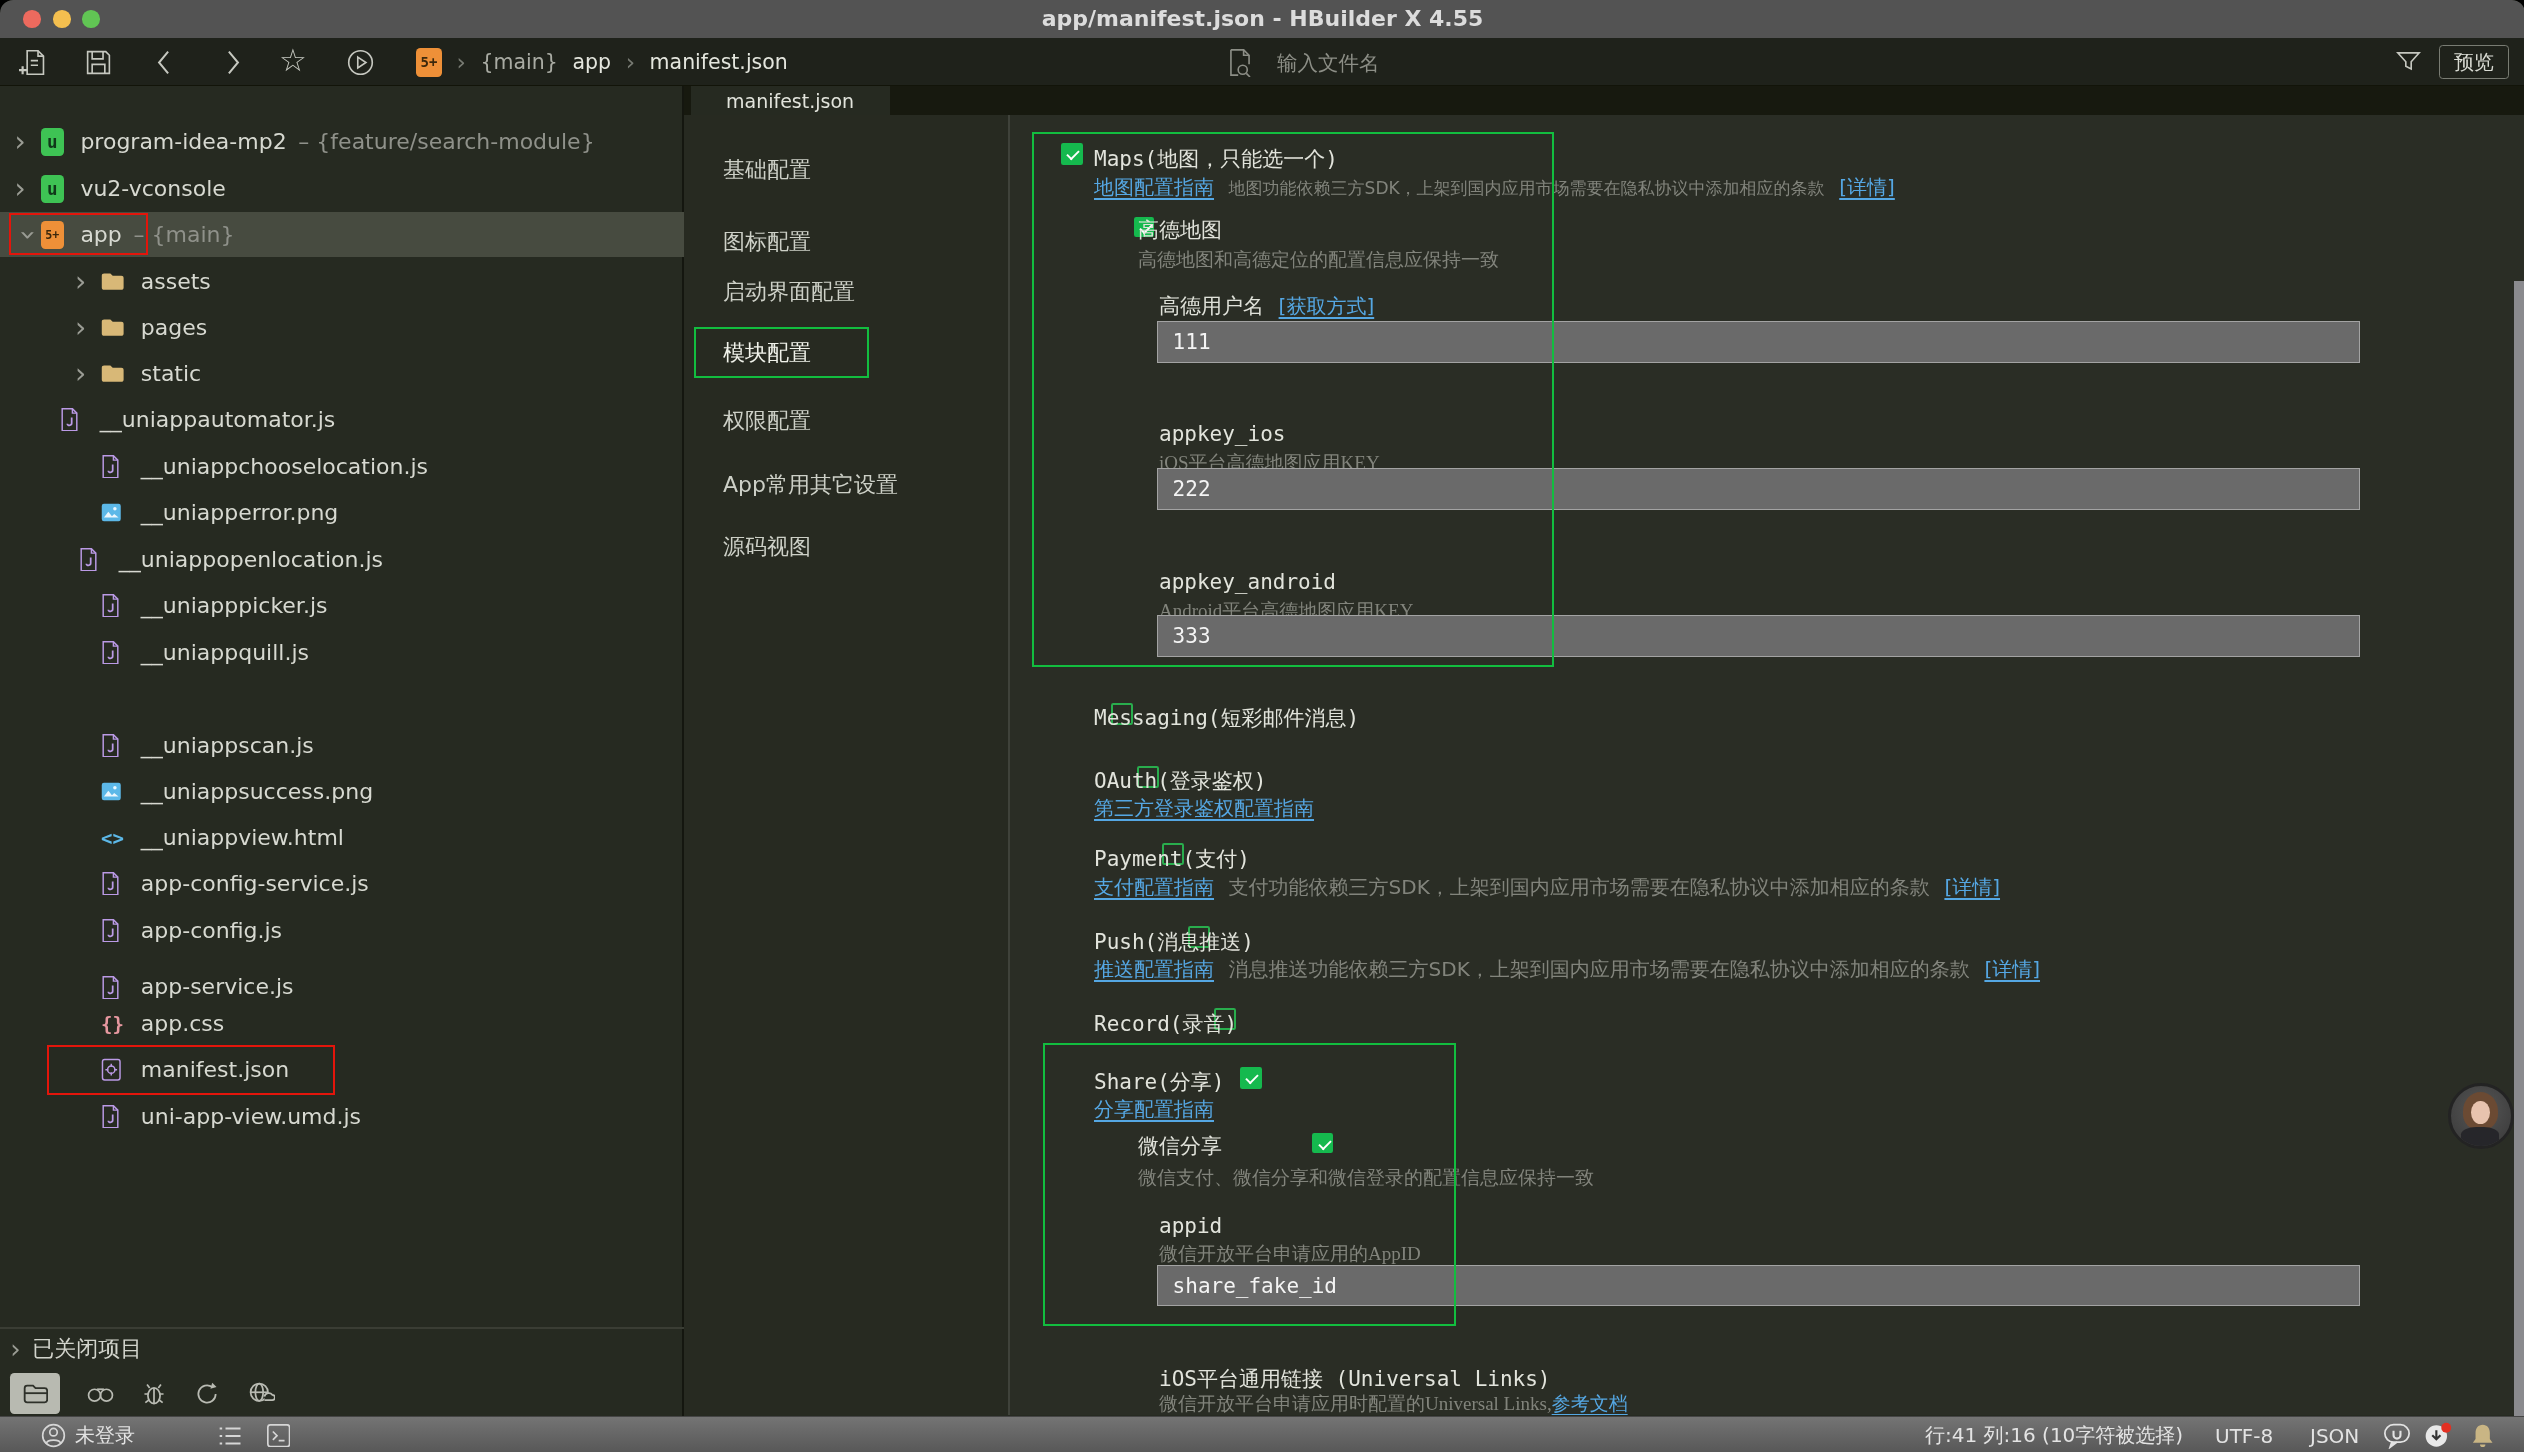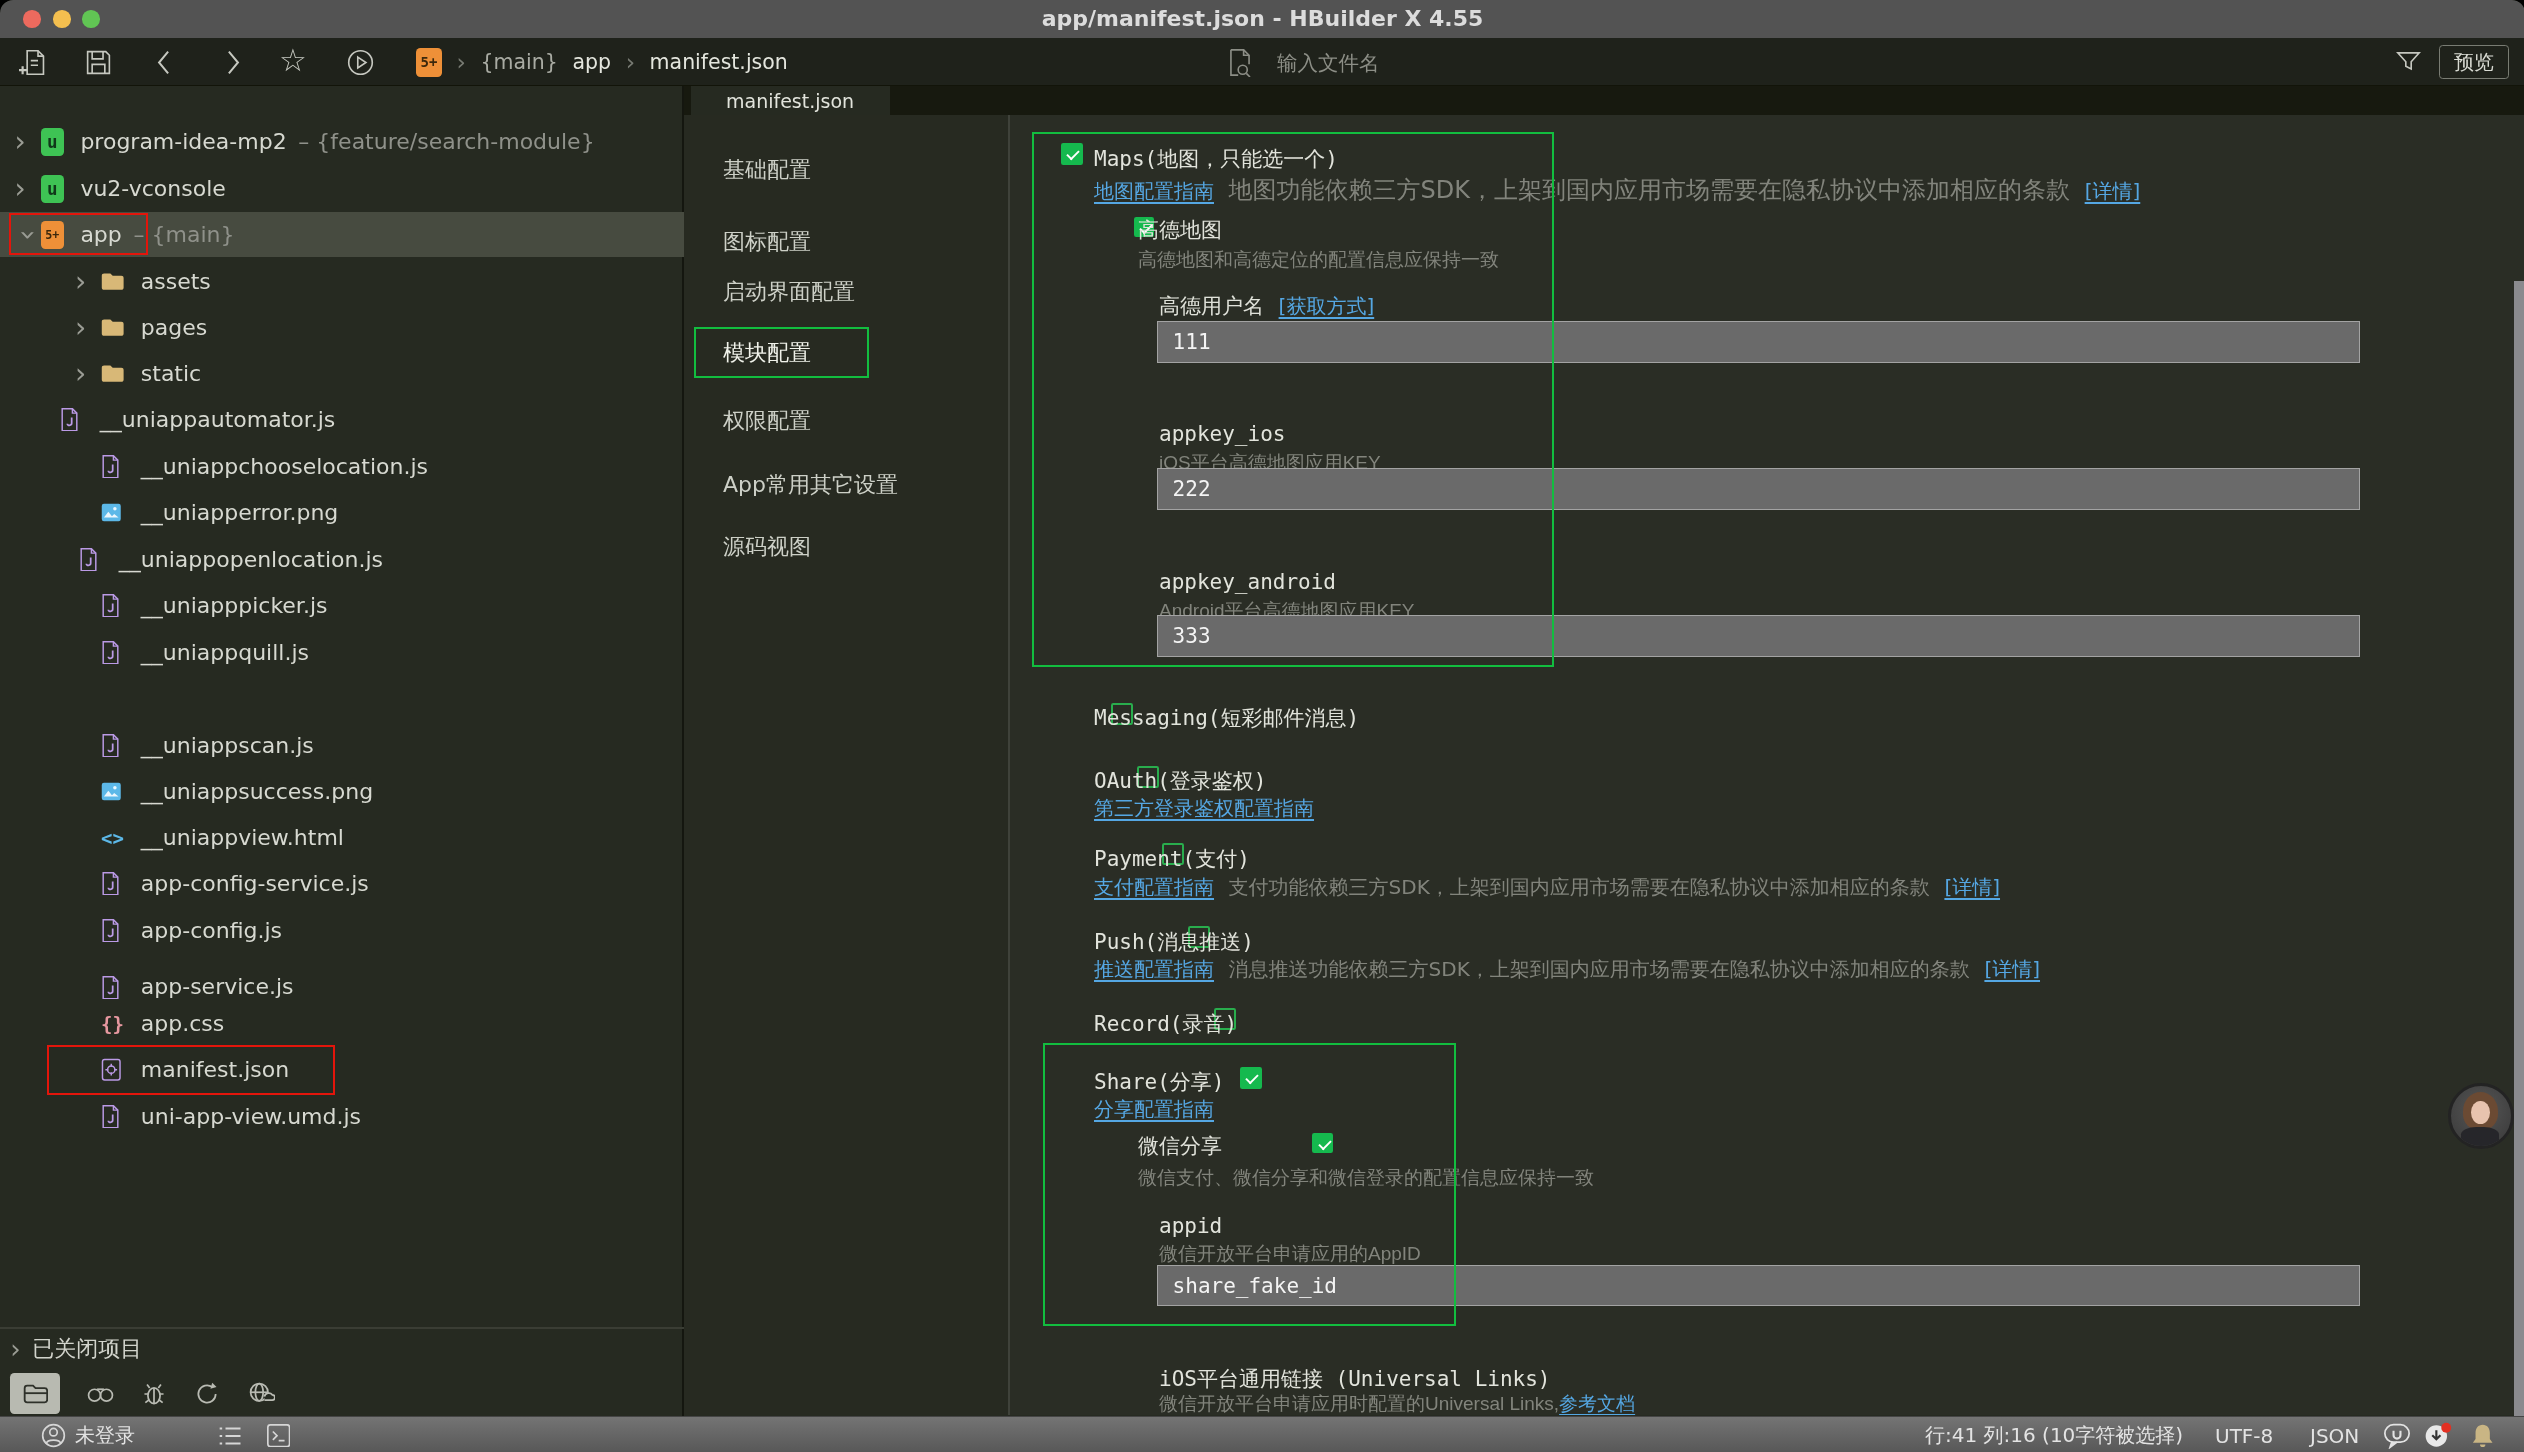--- a/index.html
+++ b/index.html
@@ -75,21 +75,21 @@
   .scrollthumb{position:absolute;left:2514px;top:281px;width:9.5px;height:1135px;background:#8a8a8e}
 
   
   .cb{display:inline-block;width:22px;height:22px;border:2.2px solid #29ad4d;border-radius:2.2px;position:relative;background:transparent}
   .cb.small{width:20.5px;height:20.5px}
   .cb.checked{background:var(--green);border-color:var(--green)}
   .cb.checked::after{content:"";position:absolute;left:4.4px;top:5.1px;width:10.2px;height:5.1px;
     border-left:2.9px solid #fff;border-bottom:2.9px solid #fff;transform:rotate(-45deg)}
   .mlabel{font-family:var(--mono);font-size:21px;color:#e2e4dc;white-space:nowrap}
   .slabel{font-size:21px;color:#e0e2da;white-space:nowrap}
-  .gdesc{font-size:19px;color:var(--gray);white-space:nowrap;font-family:Liberation Sans, sans-serif}
+  .gdesc{font-size:19px;color:var(--gray);white-space:nowrap;font-family:Liberation Serif, serif}
   .gdesc.sans{font-family:var(--sans)}
   .lnk{color:var(--link);font-size:20px;text-decoration:underline;text-underline-offset:4.4px;white-space:nowrap;cursor:pointer}
   .inlinerow{display:flex;align-items:baseline;gap:14.6px}
   .field-input{position:absolute;width:1203px;height:42px;background:var(--inputbg);
     border:1.5px solid #a3a3a3;color:#f4f4f4;font-family:var(--mono);font-size:21px;padding:0 14.6px;outline:none}
 
   
   .annot{position:absolute;pointer-events:none}
   .annot.red{border:2.9px solid var(--annot-red)}
   .annot.green{border:2.9px solid var(--annot-green)}
@@ -431,21 +431,21 @@
       <div class="menu-item" style="top: 531px;">源码视图</div>
     </div>
 
   <div class="layer">
 
     
     <span class="cb checked abs" style="left:1061px;top:143px"></span>
     <span class="mlabel abs" style="left:1094px;top:145px">Maps(地图，只能选一个)</span>
     <div class="inlinerow abs" style="left:1094px;top:174px">
       <span class="lnk">地图配置指南</span>
-      <span class="gdesc sans" style="font-size:24px">地图功能依赖三方SDK，上架到国内应用市场需要在隐私协议中添加相应的条款</span>
+      <span class="gdesc sans" style="font-size:17px">地图功能依赖三方SDK，上架到国内应用市场需要在隐私协议中添加相应的条款</span>
       <span class="lnk">[详情]</span>
     </div>
     <span class="cb small checked abs" style="left:1108px;top:215px"></span>
     <span class="slabel abs" style="left:1138px;top:216px">高德地图</span>
     <span class="gdesc sans abs" style="left:1138px;top:247px">高德地图和高德定位的配置信息应保持一致</span>
 
     <div class="inlinerow abs" style="left:1159px;top:292px">
       <span class="slabel">高德用户名</span>
       <span class="lnk">[获取方式]</span>
     </div>

